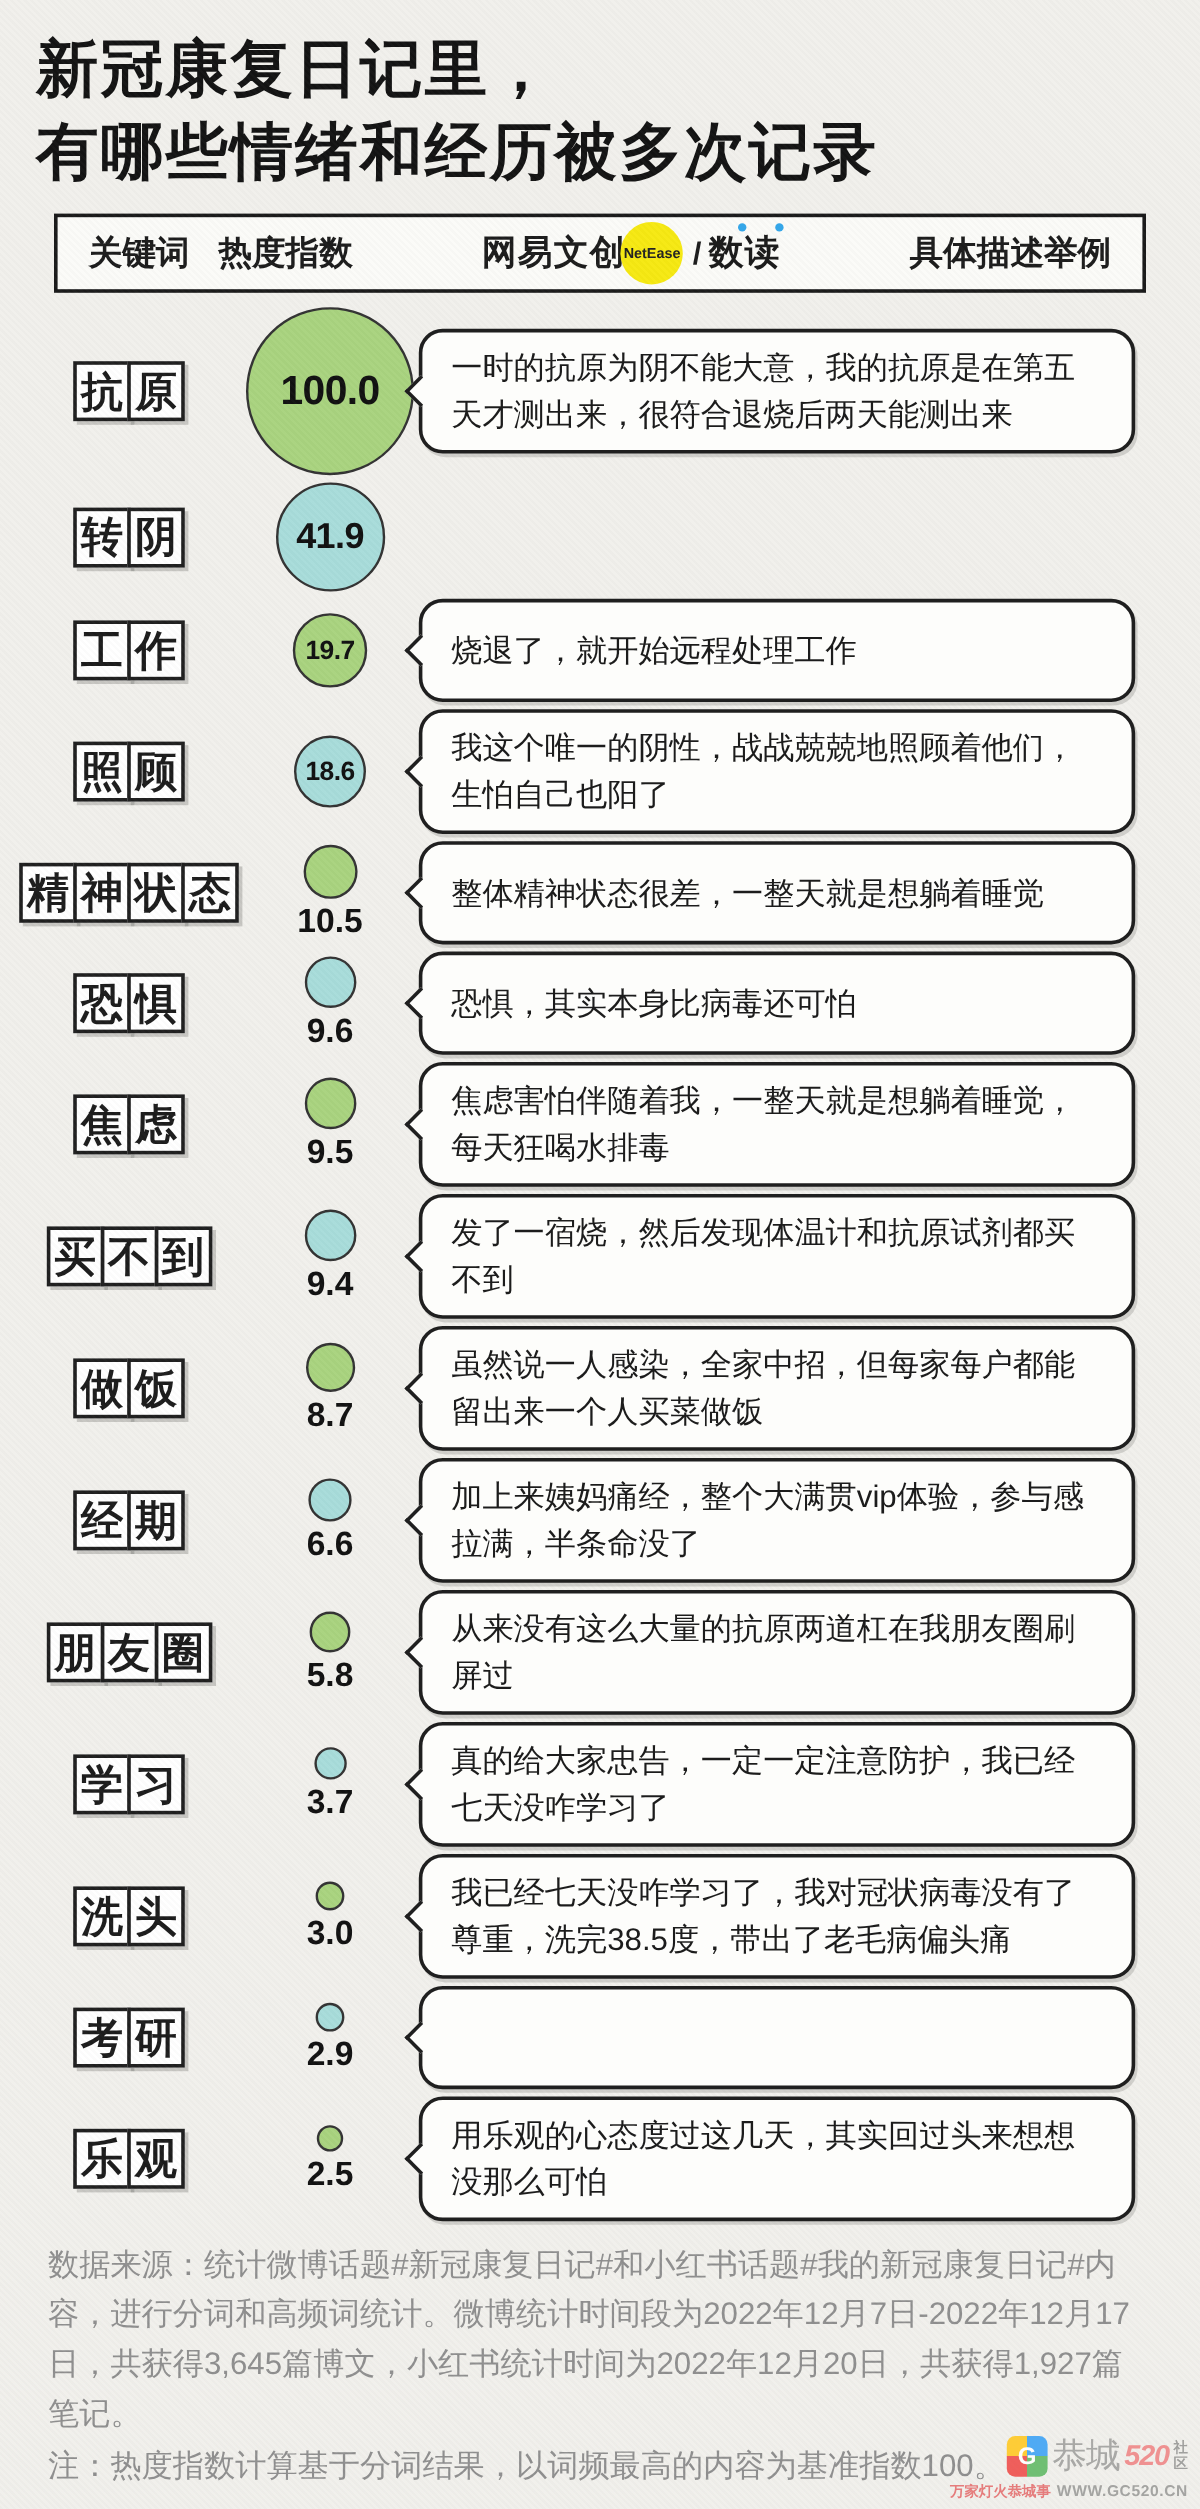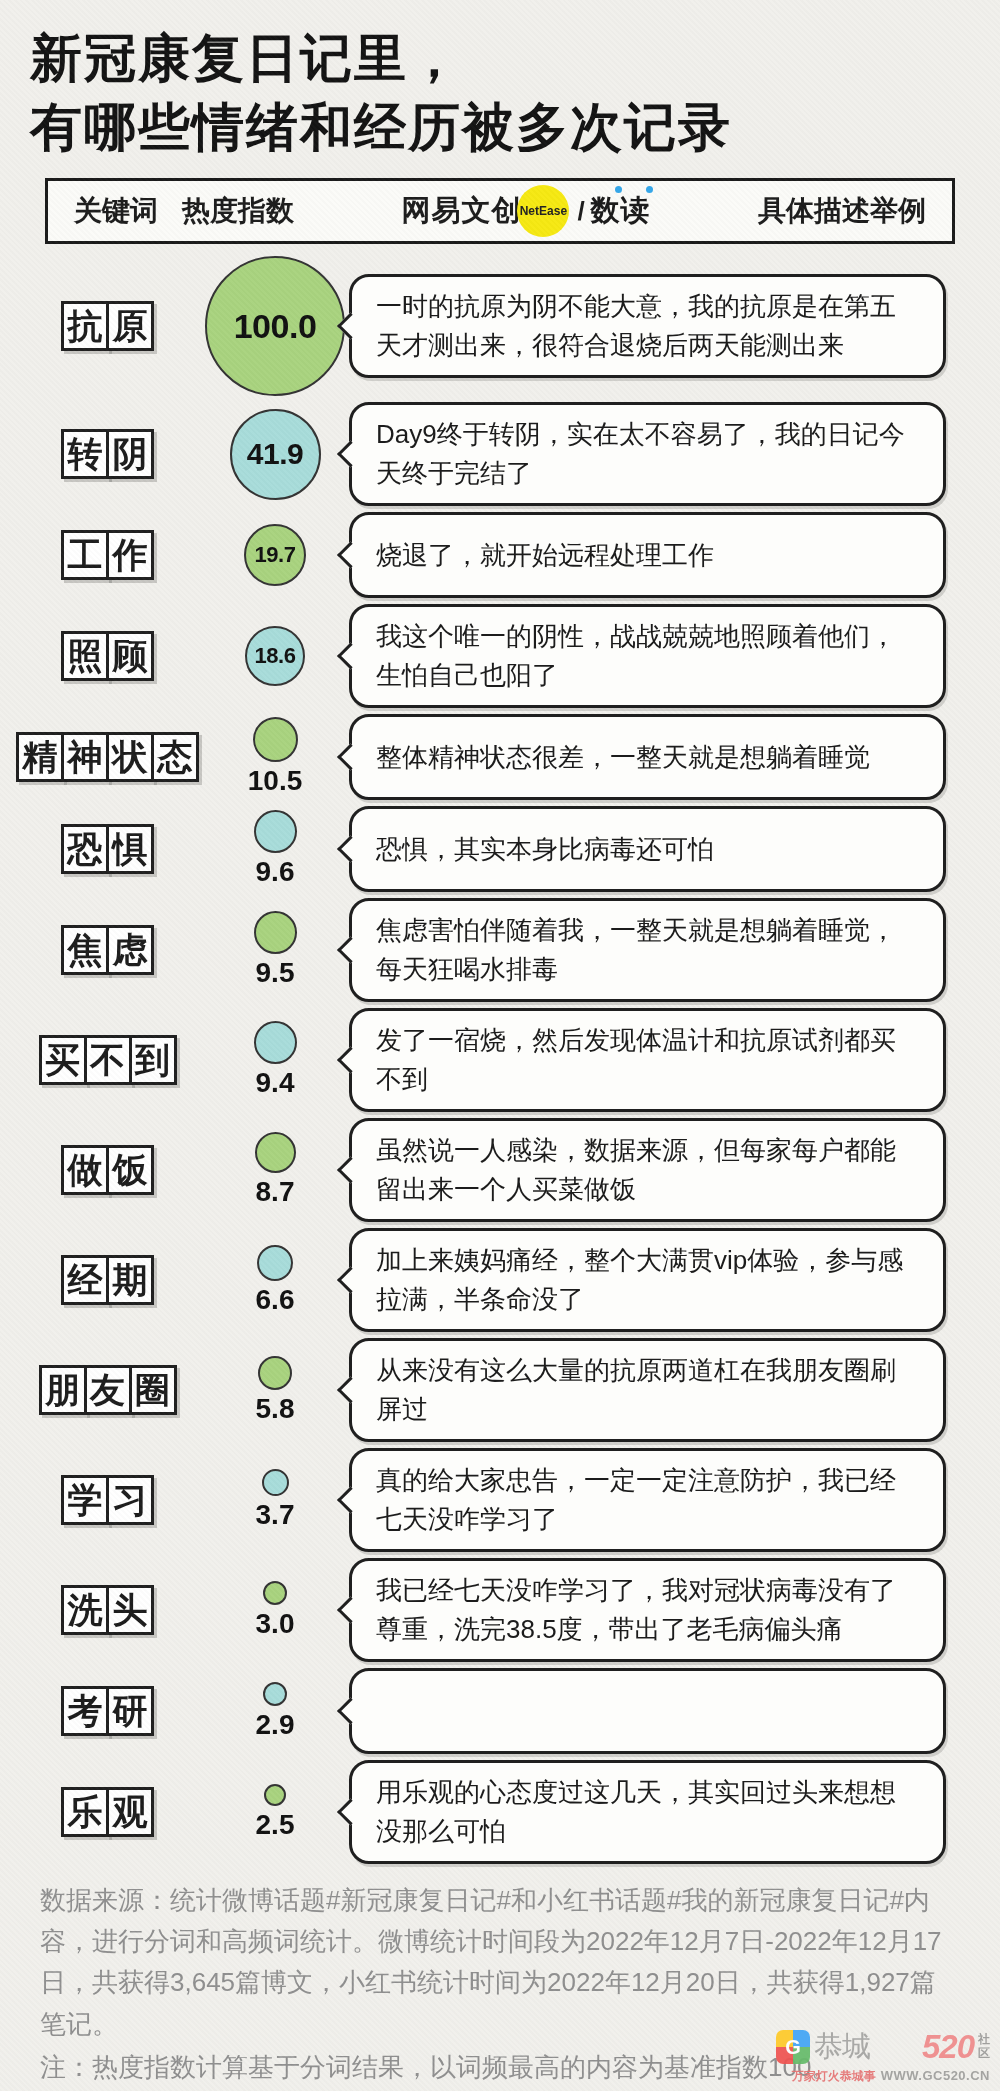--- a/index.html
+++ b/index.html
@@ -109,21 +109,21 @@
     opacity:0.92;
   }
   .wm-top{ display:flex; align-items:center; gap:4px; }
   .wm-g{
     width:34px; height:34px; border-radius:7px;
     background:conic-gradient(from 0deg,#42a5f5 0 25%,#66bb6a 0 50%,#ef5350 0 75%,#ffca28 0);
     color:#fff; font-weight:900; font-size:20px;
     display:flex; align-items:center; justify-content:center;
   }
   .wm-name{ color:#a3a3a1; font-size:29px; font-weight:400; letter-spacing:-1px; }
-  .wm-num{ color:#ef8a8a; font-size:33px; font-weight:900; font-style:italic; letter-spacing:-1px;margin-left:48px; }
+  .wm-num{ color:#ef8a8a; font-size:24px; font-weight:900; font-style:italic; letter-spacing:-1px; }
   .wm-sq{ display:flex; flex-direction:column; font-size:12px; line-height:1.15; color:#9a9a98; font-weight:700; }
   .wm-bottom{ display:flex; align-items:baseline; gap:5px; margin-top:1px; }
   .wm-slogan{ color:#e57373; font-size:12px; font-weight:800; }
   .wm-url{ color:#9e9e9c; font-size:13px; font-weight:800; letter-spacing:0.5px;text-align:center; }
 </style>
 </head>
 <body>
 
 <main>
 
@@ -172,24 +172,20 @@
     <div class="kw">
           <span class="tile">转</span>
           <span class="tile">阴</span>
         </div>
     <div class="bcol">
       <div class="circle" style="height: 91px; width: 91px; background: rgb(168, 220, 218);">
         <span class="v-in" style="font-size: 30px;">41.9</span>
       </div>
 
     </div>
-    <div class="speech">
-      <span class="tail"></span>
-      <span class="sp-text">Day9终于转阴，实在太不容易了，我的日记今天终于完结了</span>
-    </div>
   </div>
 
   <div class="row">
     <div class="kw">
           <span class="tile">工</span>
           <span class="tile">作</span>
         </div>
     <div class="bcol">
       <div class="circle" style="height: 62px; width: 62px; background: rgb(169, 211, 127);">
         <span class="v-in" style="font-size: 22px;">19.7</span>
@@ -296,21 +292,21 @@
           <span class="tile">饭</span>
         </div>
     <div class="bcol">
       <div class="circle" style="height: 41px; width: 41px; background: rgb(169, 211, 127);">
         
       </div>
       <div class="v-below">8.7</div>
     </div>
     <div class="speech">
       <span class="tail"></span>
-      <span class="sp-text">虽然说一人感染，数据来源，但每家每户都能留出来一个人买菜做饭</span>
+      <span class="sp-text">虽然说一人感染，全家中招，但每家每户都能留出来一个人买菜做饭</span>
     </div>
   </div>
 
   <div class="row">
     <div class="kw">
           <span class="tile">经</span>
           <span class="tile">期</span>
         </div>
     <div class="bcol">
       <div class="circle" style="height: 36px; width: 36px; background: rgb(168, 220, 218);">

